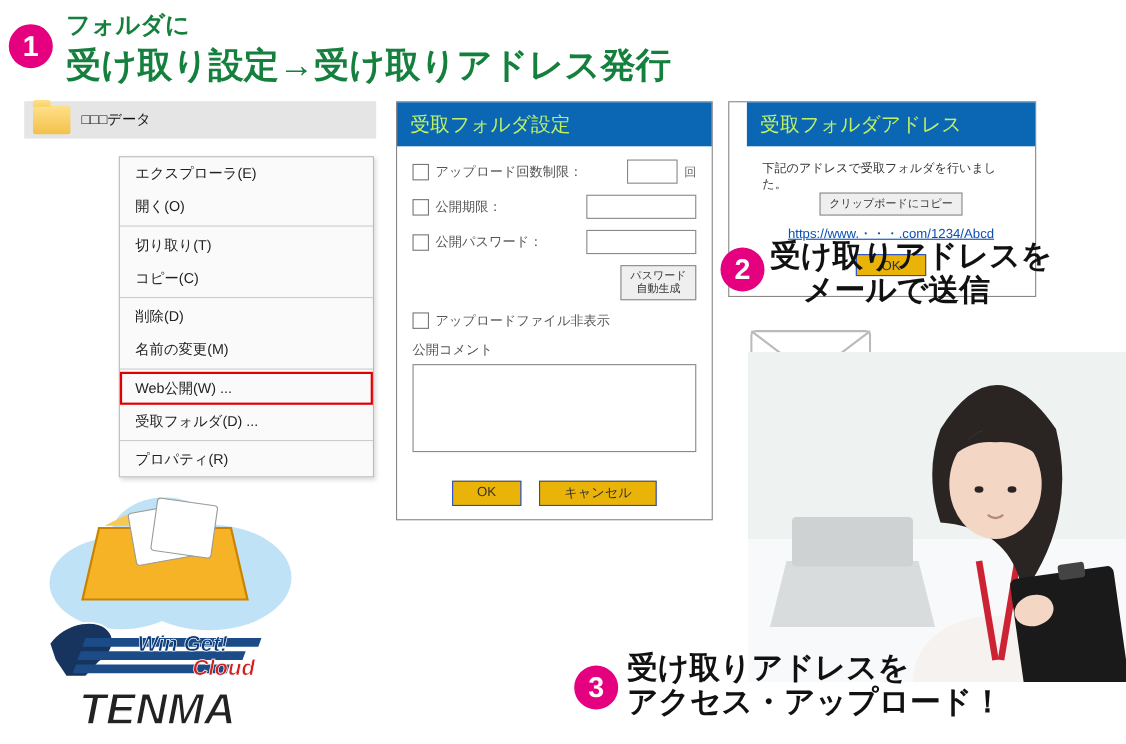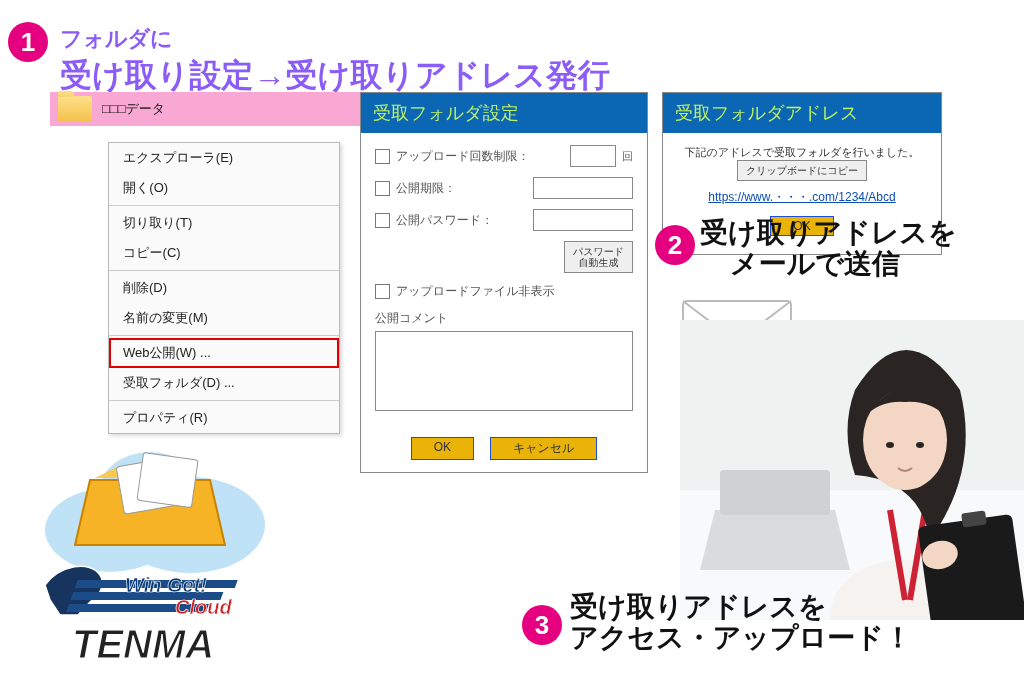--- a/index.html
+++ b/index.html
@@ -26,23 +26,23 @@
     justify-content: center;
     line-height: 1;
   }
   .step1-badge { left: 8px; top: 22px; }
   .step2-badge { left: 655px; top: 225px; }
   .step3-badge { left: 522px; top: 605px; }
 
   
   .step1-heading {
     position: absolute;
-    left: 60px; top: 24px;
+    left: 60px; top: 8px;
     font-weight: 900;
-    color: #8b5cf6;
+    color: #15803d;
   }
   .step1-sub { font-size: 22px; }
   .step1-main { font-size: 32px; }
 
   .step2-heading {
     position: absolute;
     left: 700px; top: 218px;
     font-size: 28px;
     font-weight: 900;
     color: #111;
@@ -62,24 +62,23 @@
   
   .folder-panel {
     position: absolute;
     left: 22px; top: 92px;
     width: 320px;
   }
   .folder-row {
     display: flex;
     align-items: center;
     gap: 10px;
-    background: #f9a8d4;
+    background: #e5e5e5;
     padding: 4px 8px;
     width: 320px;
-    margin-left: 28px;
   }
   .folder-icon {
     width: 34px; height: 26px;
     background: linear-gradient(#ffe08a,#f3c14b);
     border-radius: 3px 3px 2px 2px;
     position: relative;
   }
   .folder-icon::before {
     content: "";
     position: absolute;
@@ -172,21 +171,21 @@
   }
   .dlg-btn {
     border: 1px solid #1d4ed8;
     background: #eab308;
     font-size: 12px;
     padding: 2px 22px;
     cursor: pointer;
   }
 
   
-  .address-dialog { left: 662px; top: 92px; width: 280px; }
+  .address-dialog { left: 662px; top: 92px; width: 280px; padding-left: 16px; }
   .addr-top { display: flex; justify-content: space-between; align-items: center; font-size: 11px; margin-bottom: 8px; flex-direction: column; }
   .addr-link { color: #0b4fb5; text-decoration: underline; font-size: 12px; display:block; text-align:center; margin-bottom:10px; }
   .addr-ok { display:flex; justify-content:center; margin-bottom:6px; }
 
   
   .envelope {
     position: absolute;
     left: 682px; top: 300px;
     width: 110px; height: 70px;
   }

